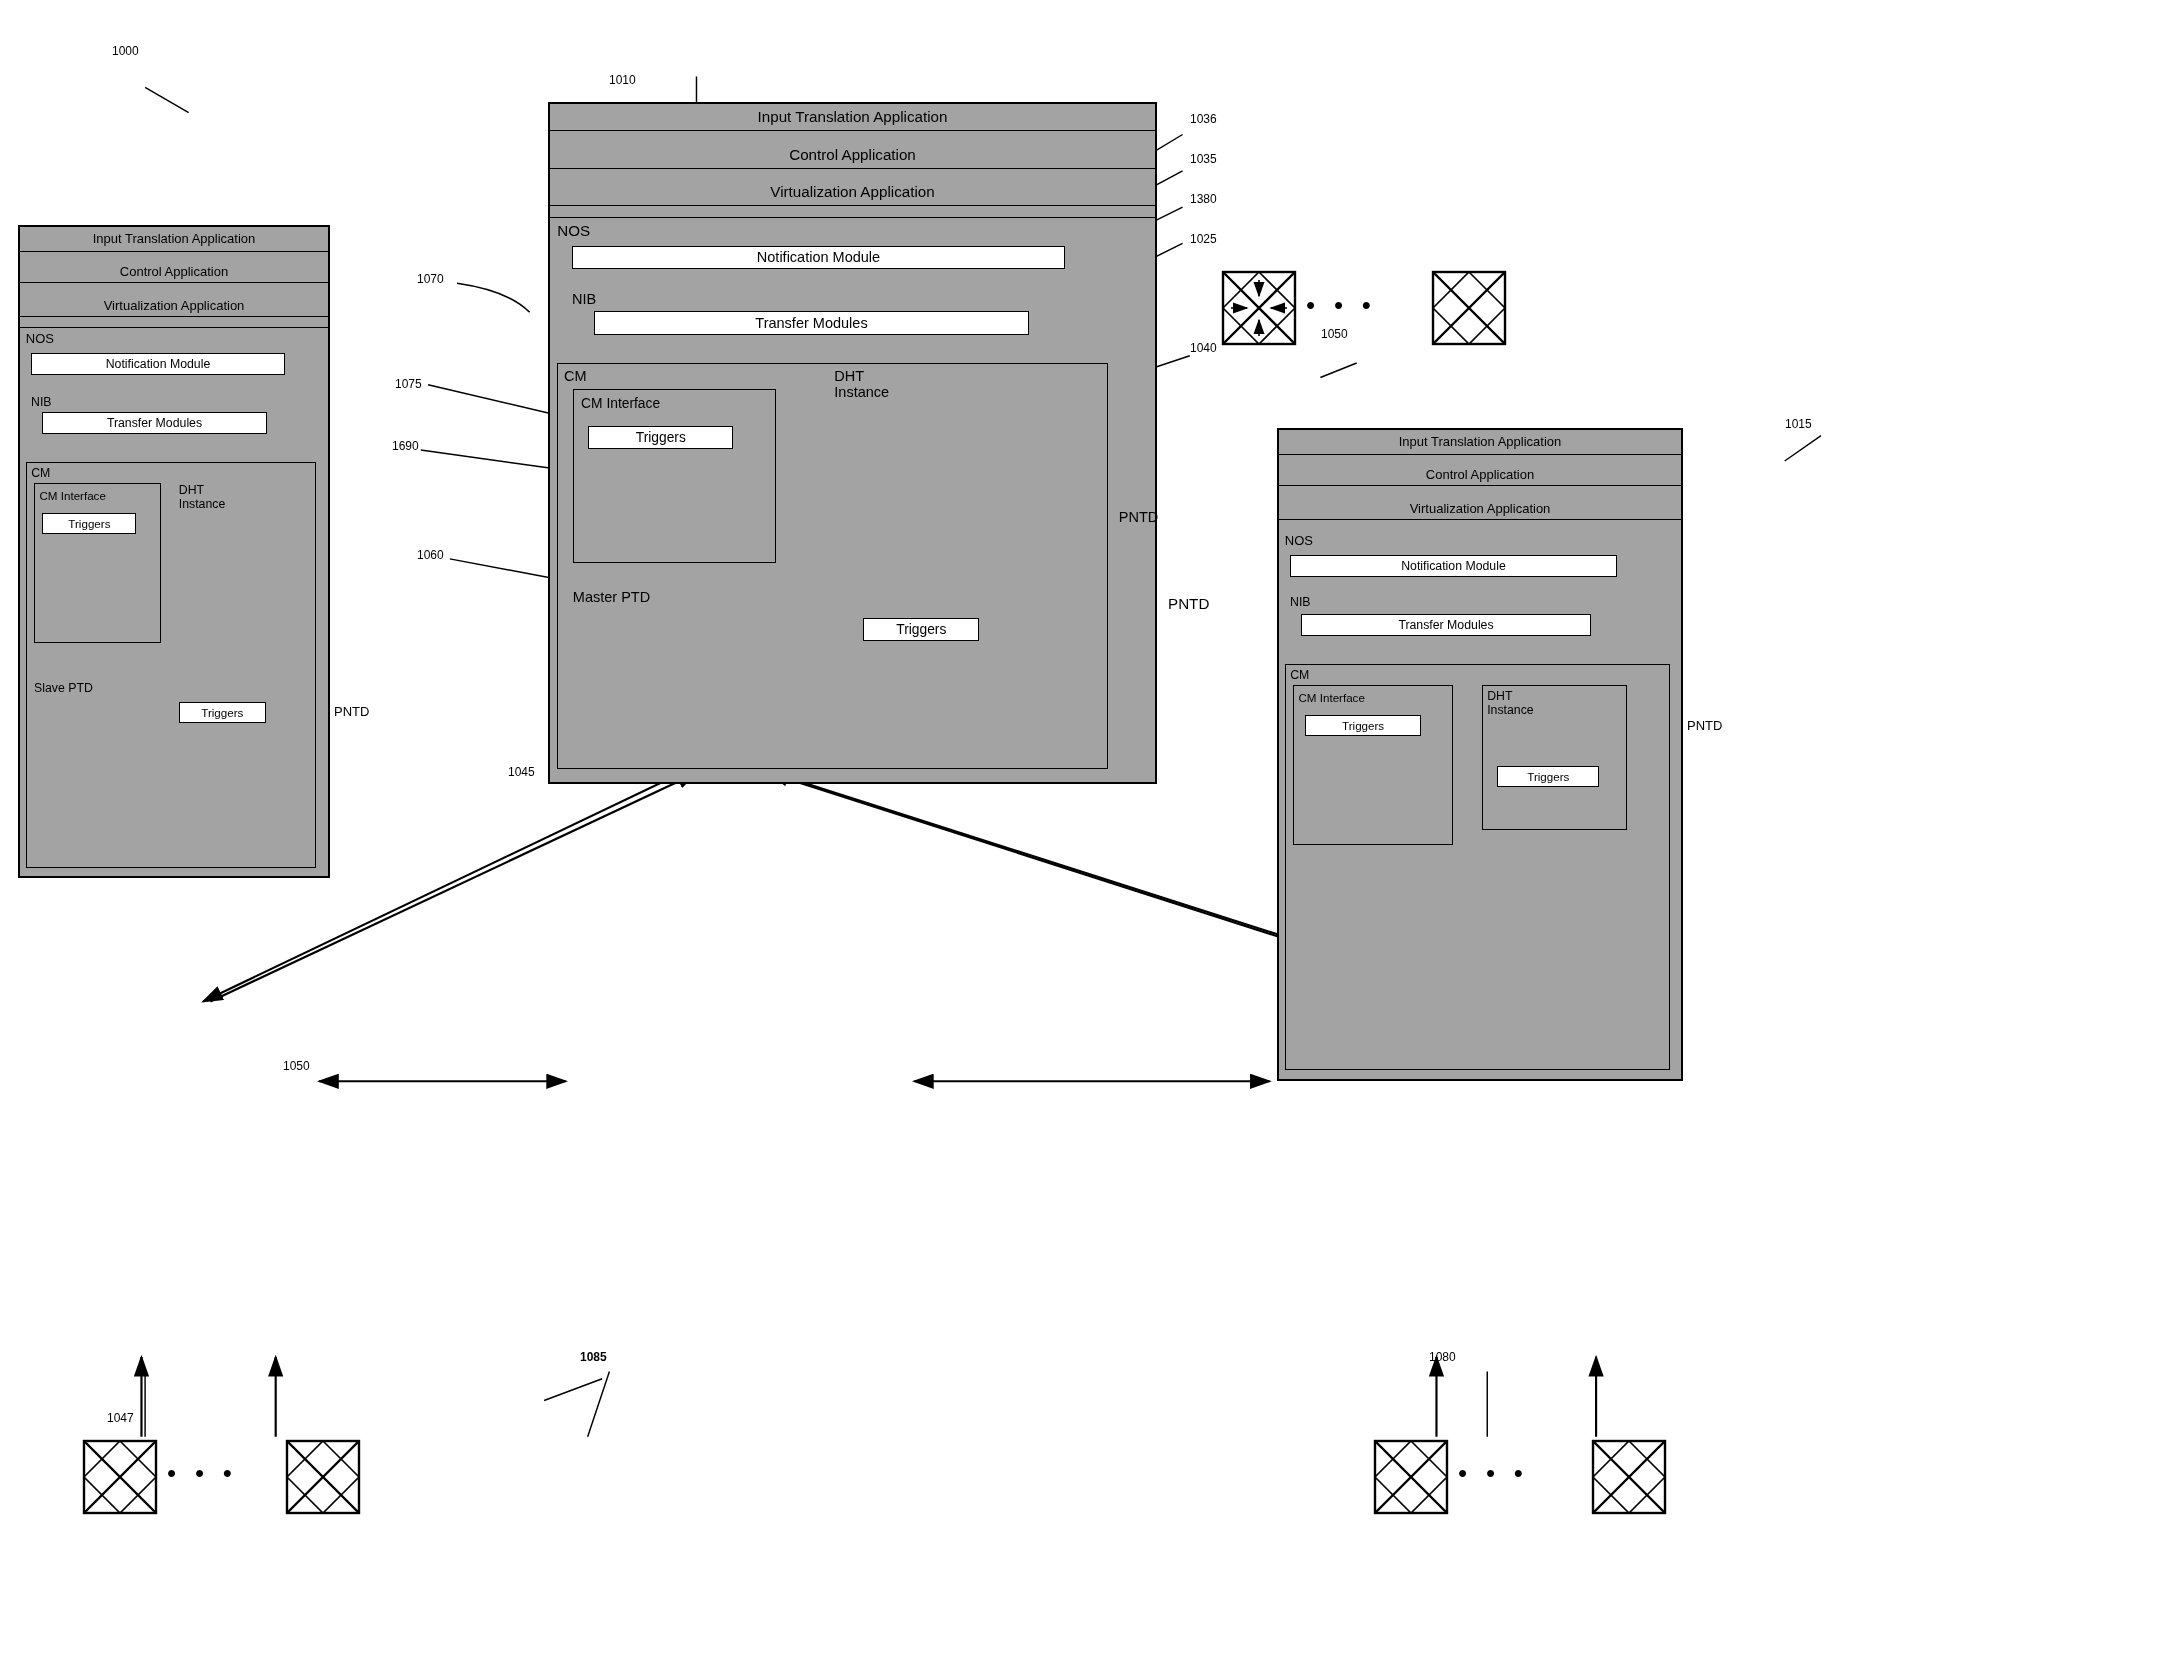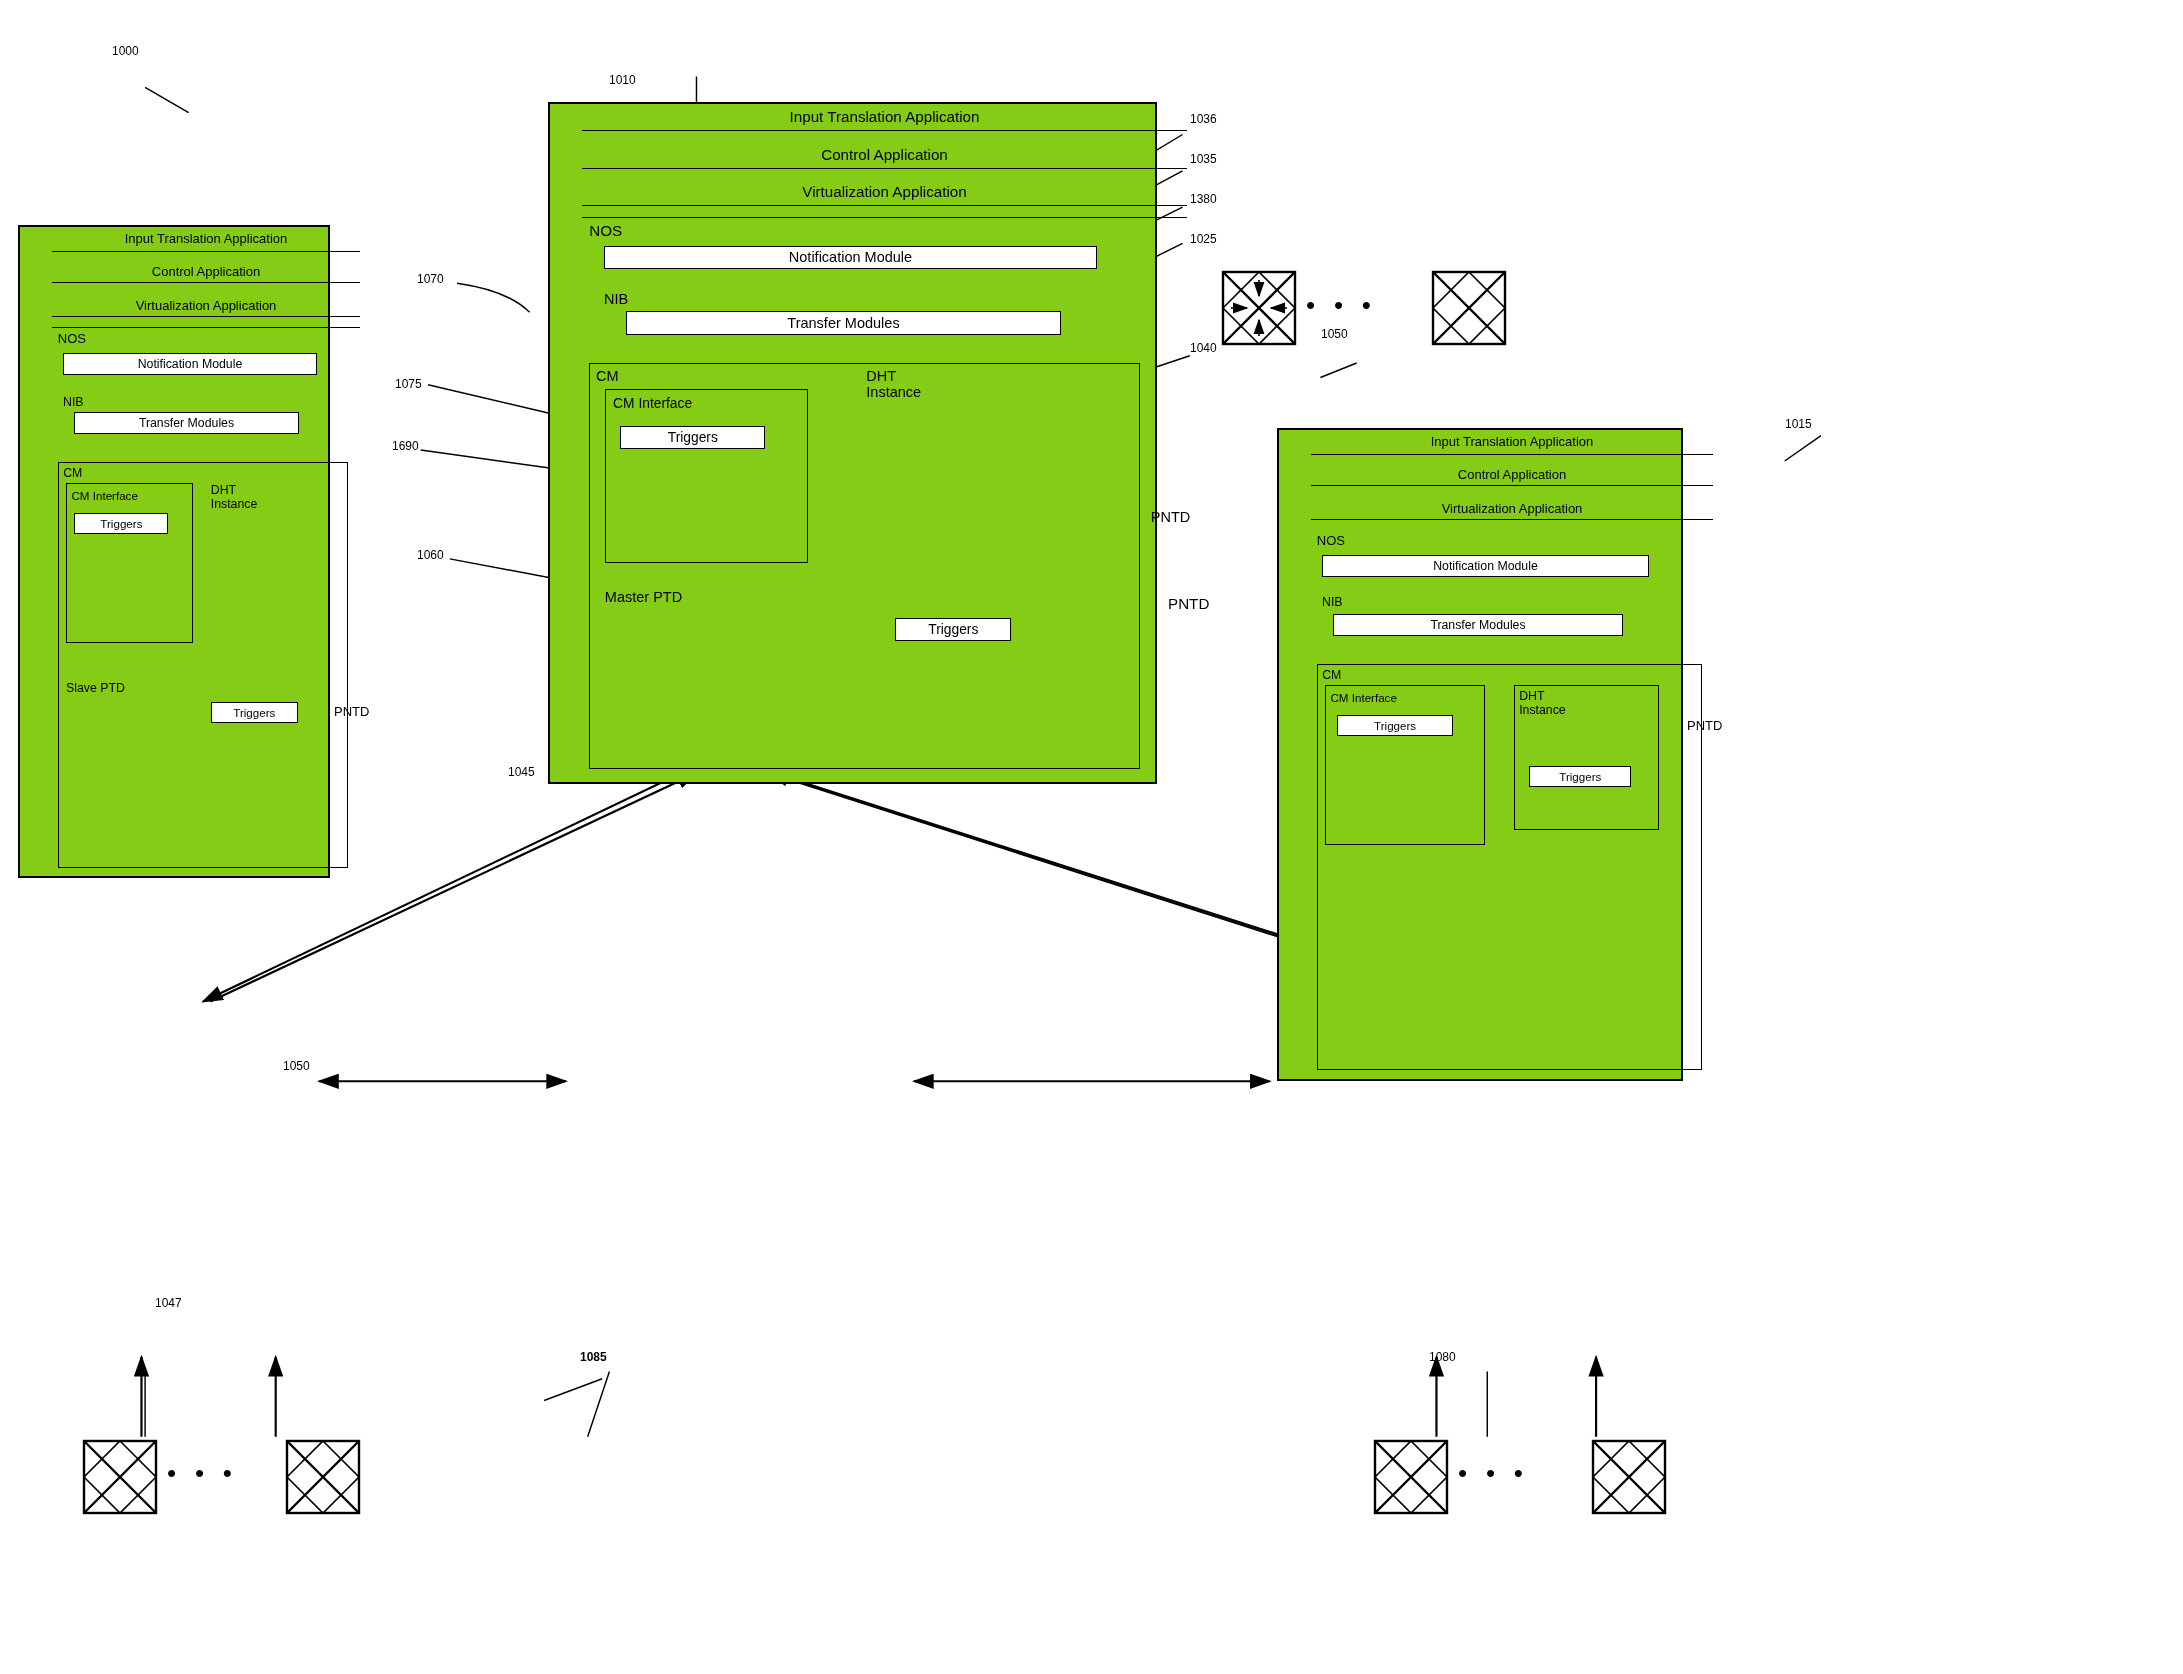--- a/index.html
+++ b/index.html
@@ -20,22 +20,21 @@
     }
     .ref-num {
       position: absolute;
       font-size: 12px;
       color: #000;
     }
     
     .node-box {
       position: absolute;
       border: 2.2px solid #000;
-      background: #84cc16;
-      padding-left: 32px;
+      background: #a3a3a3;
     }
     .row-label {
       position: absolute;
       width: 100%;
       text-align: center;
       border-bottom: 1.5px solid #000;
       padding: 4.4px 0;
       font-size: 14.5px;
     }
     
@@ -149,21 +148,21 @@
   <span class="ref-num" style="top:341px; left:1190px;">1040</span>
   <span class="ref-num" style="top:377px; left:395px;">1075</span>
   <span class="ref-num" style="top:439px; left:392px;">1690</span>
   <span class="ref-num" style="top:548px; left:417px;">1060</span>
   <span class="ref-num" style="top:327px; left:1321px;">1050</span>
   <span class="ref-num" style="top:417px; left:1785px;">1015</span>
   <span class="ref-num" style="top:765px; left:508px;">1045</span>
   <span class="ref-num" style="top:765px; left:929px;">1055</span>
   <span class="ref-num" style="top:229px; left:25.4px;">1005</span>
   <span class="ref-num" style="top:1059px; left:283px;">1050</span>
-  <span class="ref-num" style="top:1296px; left:107px;margin-left:48px;">1047</span>
+  <span class="ref-num" style="top:1411px; left:107px;">1047</span>
   <span class="ref-num" style="top:1350px; left:580px;font-weight:bold;">1085</span>
   <span class="ref-num" style="top:1350px; left:1429px;">1080</span>
 
   <div class="node-box" style="top:102px; left:548px; width:609px; height:682px;">
 
     <div class="row-label" style="top:0; font-size:15.2px;">Input Translation Application</div>
 
     <div style="position:absolute; top:38px; width:100%; text-align:center; border-bottom:1.5px solid #000; padding:4.4px 0; font-size:15.2px;">Control Application</div>
 
     <div style="position:absolute; top:75px; width:100%; text-align:center; border-bottom:1.5px solid #000; padding:4.4px 0; font-size:15.2px;">Virtualization Application</div>

